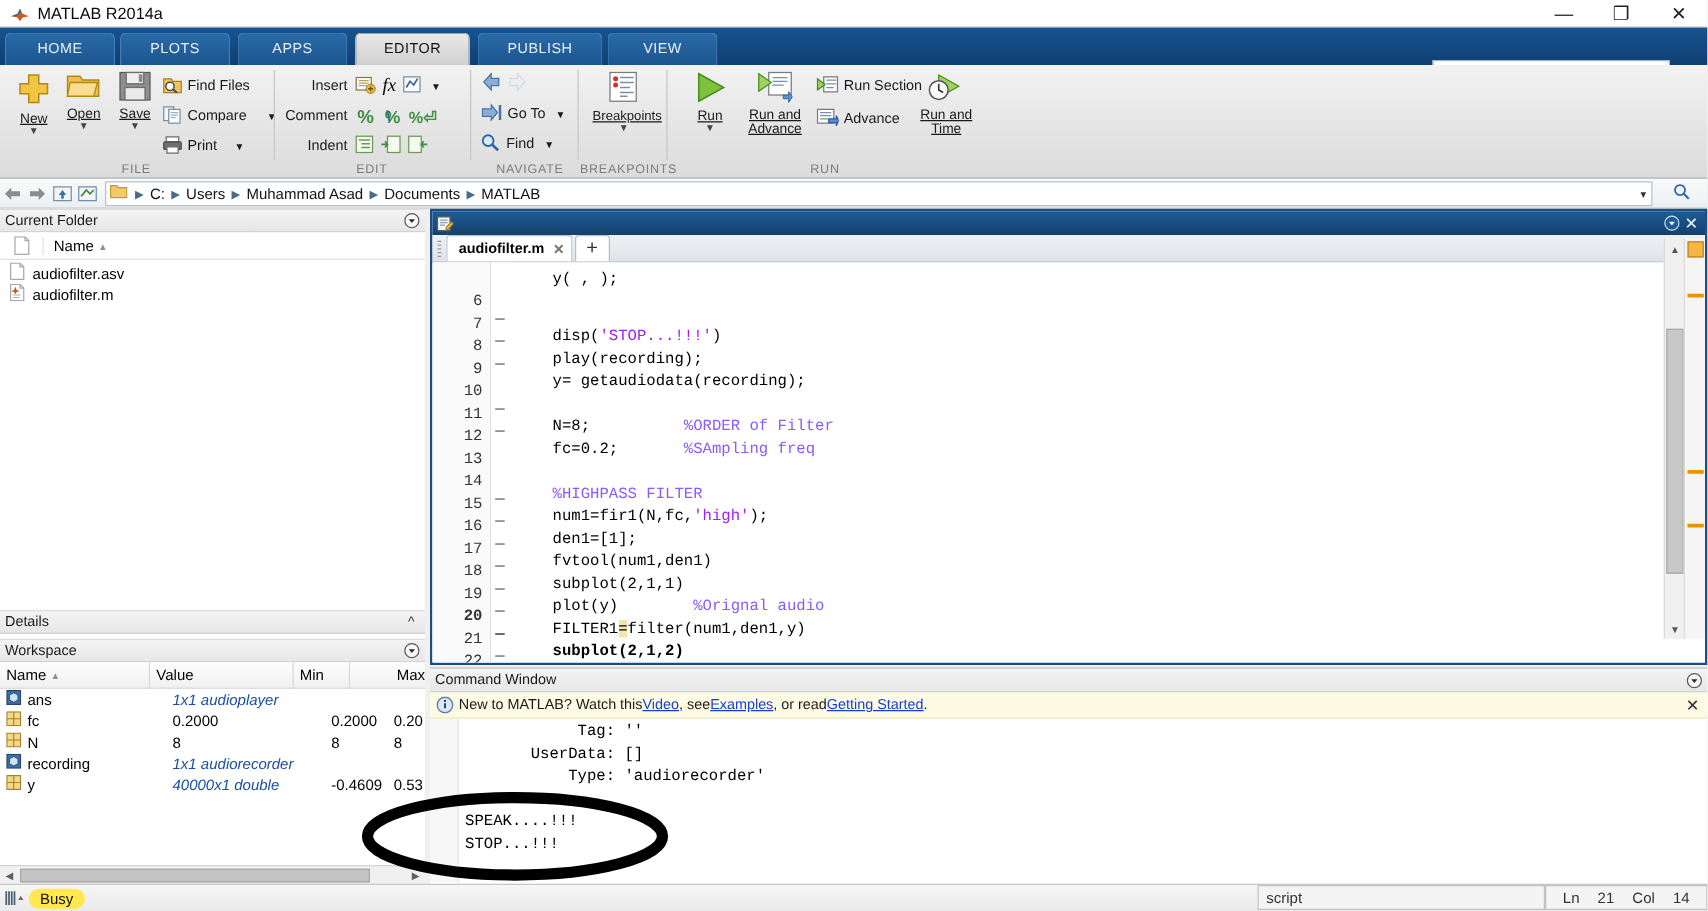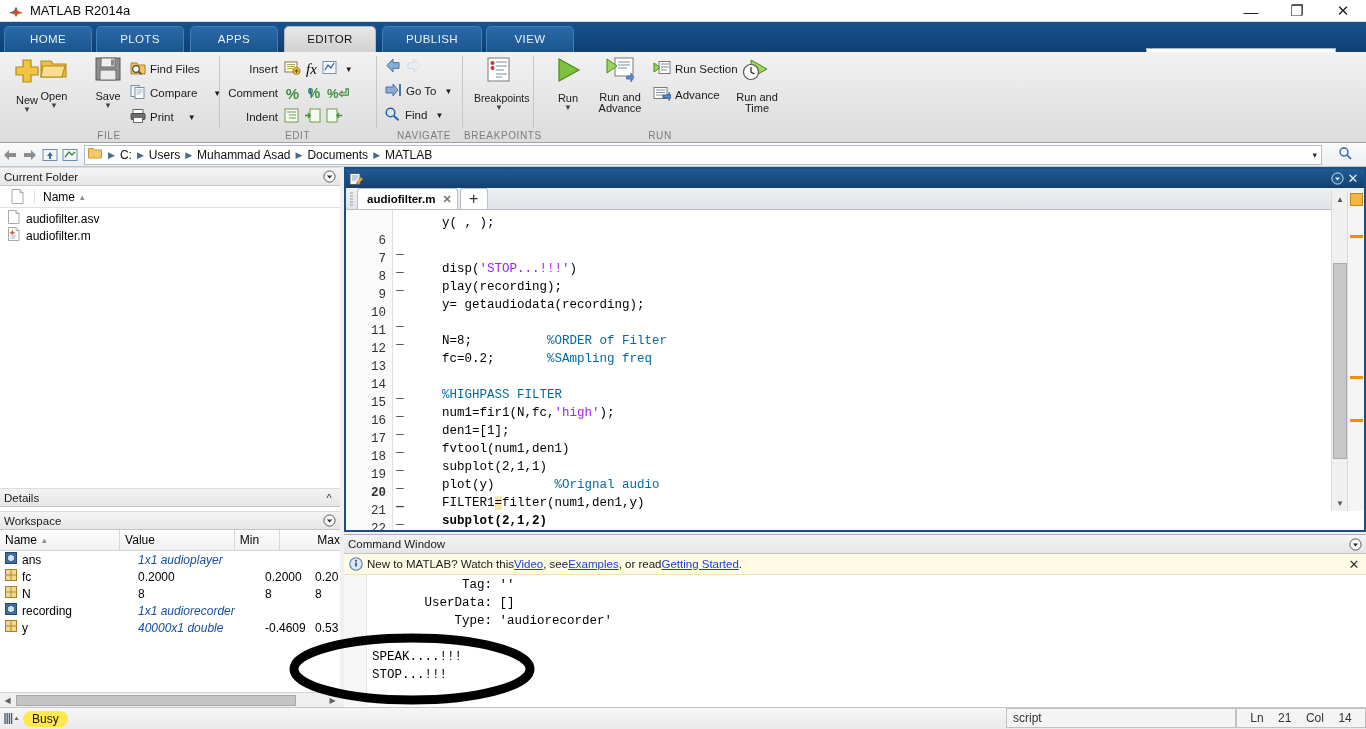--- a/index.html
+++ b/index.html
@@ -43,21 +43,21 @@
 
   
   .ribbon{ position:absolute; left:0; top:52px; width:1366px; height:91px;
     background:linear-gradient(to bottom,#f2f2f2 0%,#e4e4e4 60%,#dcdcdc 100%);
     border-bottom:1px solid #9aa3ab; }
   .rgroup{ position:absolute; top:0; height:91px; }
   .rgroup .glabel{ position:absolute; bottom:2px; left:0; width:100%; text-align:center;
     font-size:10px; color:#7d7d7d; letter-spacing:.6px; }
   .rsep{ position:absolute; top:4px; width:1px; height:72px; background:#c6c6c6; }
   .bigbtn{ position:absolute; width:46px; top:4px; text-align:center; cursor:pointer; }
-  .bigbtn .lbl{ font-size:11px; color:#1a1a1a; margin-top:5px; }
+  .bigbtn .lbl{ font-size:11px; color:#1a1a1a; margin-top:0;text-decoration:underline; }
   .bigbtn .caret{ font-size:8px; color:#444; line-height:8px; }
   .smallbtn{ position:absolute; height:22px; display:flex; align-items:center; cursor:pointer; }
   .smallbtn .lbl{ font-size:11.5px; color:#1a1a1a; margin-left:4px; }
   .ico{ display:inline-block; }
 
   
   .pathbar{ position:absolute; left:0; top:143px; width:1366px; height:24px;
     background:linear-gradient(to bottom,#fafafa,#eceff1); border-bottom:1px solid #bfc6cc;
     display:flex; align-items:center; }
   .pb-nav{ width:20px; height:20px; display:flex; align-items:center; justify-content:center; cursor:pointer;}
@@ -116,21 +116,21 @@
   .code-area{ position:relative; height:320px; background:#fff; overflow:hidden;
     font-family:"Liberation Mono","DejaVu Sans Mono",monospace; font-size:12.5px; }
   .gutter{ position:absolute; left:0; top:0; width:47px; height:320px;
     background:#fafafa; border-right:1px solid #e0e0e0; }
   .breakcol{ position:absolute; left:47px; top:0; width:16px; height:320px; background:#fff; }
   .codeline{ position:absolute; left:0; width:100%; height:18.2px; white-space:pre; }
   .lno{ position:absolute; left:0; width:40px; text-align:right; color:#333; font-size:12.5px; }
   .dash{ position:absolute; left:47px; width:14px; text-align:center; color:#444; font-size:12.5px; }
   .ctext{ position:absolute; left:66px; color:#000; }
   .k-str{ color:#a020f0; }
-  .k-com{ color:#0369a1; }
+  .k-com{ color:#8b5cf6; }
   .k-hl{ background:#f5e6b0; }
   .ed-vscroll{ position:absolute; right:17px; top:22px; width:16px; height:320px;
     background:#f0f0f0; border-left:1px solid #dadada; }
   .ed-vscroll .arr{ width:16px; height:16px; display:flex; align-items:center; justify-content:center;
     font-size:8px; color:#555; cursor:pointer; }
   .ed-vscroll .thumb{ position:absolute; left:1px; width:14px; background:#c8c8c8;
     border:1px solid #a9a9a9; cursor:pointer; }
   .ed-analyzer{ position:absolute; right:0; top:22px; width:17px; height:320px;
     background:#f5f5f5; border-left:1px solid #dadada; }
   .an-box{ position:absolute; left:2px; top:2px; width:13px; height:13px;
@@ -272,21 +272,21 @@
   <div class="ribbon">
 
     <div class="rgroup" style="left:0;width:218px;">
       <div class="bigbtn" style="left:4px;">
         <svg width="30" height="30" viewBox="0 0 30 30">
             <path d="M11 4h8v7h7v8h-7v7h-8v-7H4v-8h7z" fill="#f3c440" stroke="#b08b14" stroke-width="1.2"></path>
           </svg>
         <div class="lbl">New</div>
         <div class="caret">▼</div>
       </div>
-      <div class="bigbtn" style="left:31px;">
+      <div class="bigbtn" style="left:44px;">
         <svg width="30" height="26" viewBox="0 0 30 26">
             <path d="M2 5h10l2 3h13v13H2z" fill="#f0bc4c" stroke="#b08b14" stroke-width="1.1"></path>
             <path d="M4 10h22l-3 11H2z" fill="#fbdd92" stroke="#b08b14" stroke-width="1.1"></path>
           </svg>
         <div class="lbl">Open</div>
         <div class="caret">▼</div>
       </div>
       <div class="bigbtn" style="left:85px;">
         <svg width="28" height="26" viewBox="0 0 28 26">
             <rect x="2" y="2" width="24" height="22" fill="#8e8e8e" stroke="#5a5a5a"></rect>

